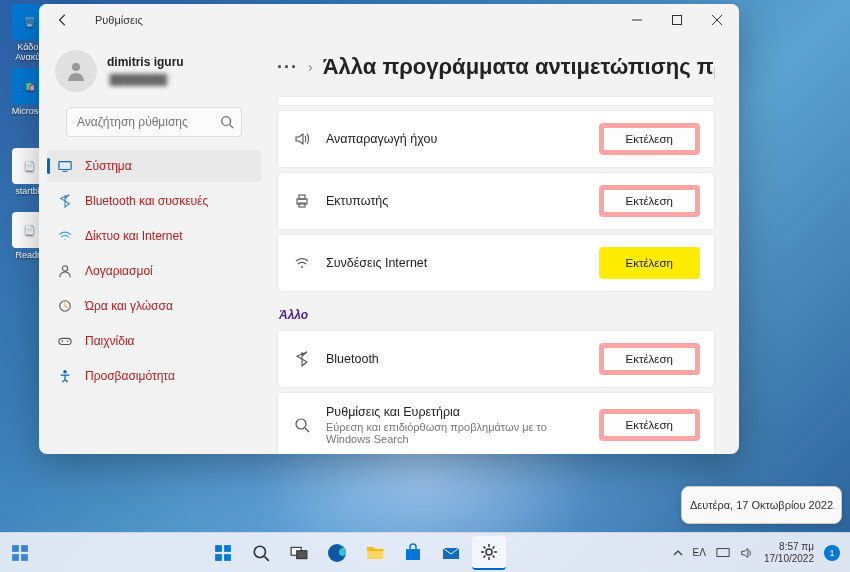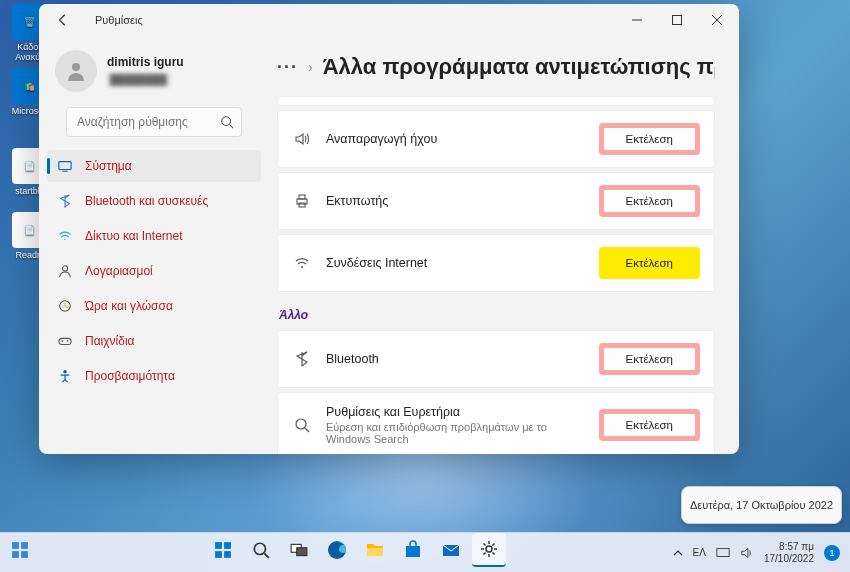--- a/index.html
+++ b/index.html
@@ -46,21 +46,21 @@
 .ts-card .labels { flex: 1; }
 .ts-card .lbl { font-size: 12.5px; color: #222; }
 .ts-card .sub { font-size: 11px; color: #777; margin-top: 2px; }
 .run-btn { border: 5px solid #fca5a5; background: #fdfdfd; border-radius: 4px; font-size: 11.5px; padding: 5px 22px; cursor: pointer; color: #222; }
 .run-btn.highlight { background: #ffec00; border-color: #ffec00; }
 
 .section-header { font-size: 12px; font-weight: 600; color: #4c1d95; margin: 16px 0 8px 2px; font-style: italic; }
 
 .date-tooltip { position: absolute; right: 8px; bottom: 48px; background: #f9f9f9; border: 1px solid #ccc; padding: 12px 8px; font-size: 11px; color: #333; border-radius: 8px; box-shadow: 0 2px 6px rgba(0,0,0,0.15); }
 
-.taskbar { position: absolute; bottom: 0; left: 0; right: 0; height: 40px; background: rgba(235,240,248,0.92); backdrop-filter: blur(10px); display: flex; border-top: 1px solid rgba(0,0,0,0.08); }
+.taskbar { position: absolute; bottom: 0; left: 0; right: 0; height: 40px; background: rgba(235,240,248,0.92); backdrop-filter: blur(10px); display: flex; align-items: center; border-top: 1px solid rgba(0,0,0,0.08); }
 .taskbar .left { width: 40px; display: flex; justify-content: center; }
 .taskbar .center { flex: 1; display: flex; justify-content: center; gap: 4px; }
 .taskbar .right { display: flex; align-items: center; gap: 10px; padding-right: 10px; font-size: 10px; color: #333; }
 .tb-item { width: 34px; height: 34px; display: flex; align-items: center; justify-content: center; border-radius: 4px; cursor: pointer; }
 .tb-item.active { background: rgba(255,255,255,0.6); border-bottom: 2px solid #0067c0; }
 .clock { text-align: right; line-height: 1.15; font-size: 10px; }
 .notif-badge { width: 16px; height: 16px; background: #0078d4; color: white; border-radius: 50%; font-size: 9px; display: flex; align-items: center; justify-content: center; }
 
 svg { display: block; }
 </style>

